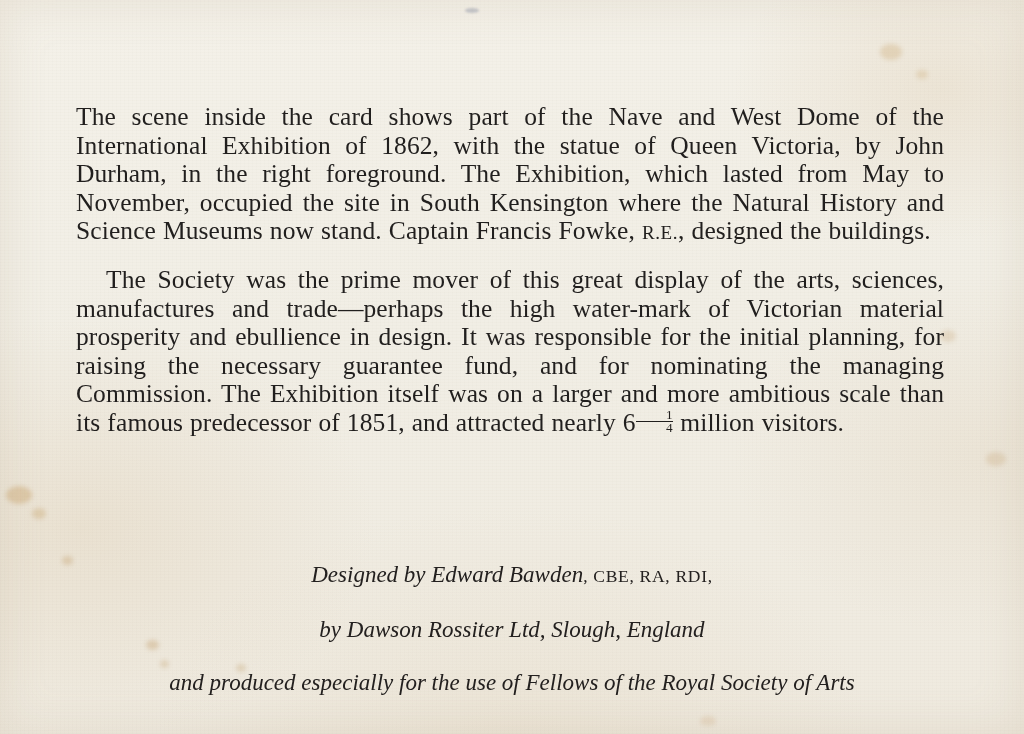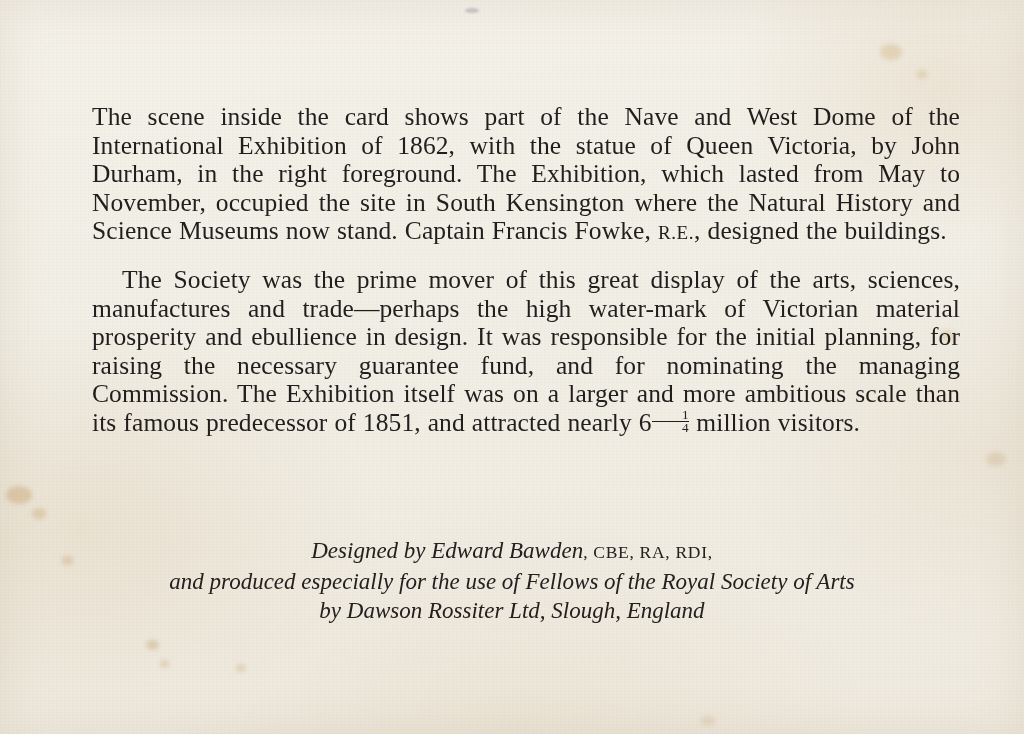--- a/index.html
+++ b/index.html
@@ -40,21 +40,21 @@
 
   .foxing {
     position: absolute;
     border-radius: 50%;
     pointer-events: none;
     filter: blur(2.2px);
   }
 
   #text-block {
     position: absolute;
-    left: 92px;
+    left: 76px;
     top: 103px;
     width: 868px;
   }
 
   p.body-par {
     margin: 0;
     font-size: 25.5px;
     line-height: 28.6px;
     color: #211f1e;
     text-align: justify;
@@ -86,21 +86,21 @@
     position: absolute;
     left: 0;
     top: 536px;
     width: 1024px;
     text-align: center;
     font-style: italic;
     font-size: 23px;
     line-height: 29px;
     color: #23201f;
   }
-  #colophon .line { display: block; white-space: nowrap; }
+  #colophon .line { display: block; white-space: nowrap; margin-top: 24px; }
   #colophon .roman-sc {
     font-style: normal;
     font-size: 17.5px;
     letter-spacing: 0.7px;
   }
 
   
   #stray-mark {
     position: absolute;
     left: 465px;
@@ -140,18 +140,18 @@
 
   <div id="stray-mark"></div>
 
   <div id="text-block">
     <p class="body-par" id="para-1">The scene inside the card shows part of the Nave and West Dome of the International Exhibition of 1862, with the statue of Queen Victoria, by John Durham, in the right foreground. The Exhibition, which lasted from May to November, occupied the site in South Kensington where the Natural History and Science Museums now stand. Captain Francis Fowke, <span class="smallcaps">R.E.</span>, designed the buildings.</p>
     <p class="body-par indent" id="para-2">The Society was the prime mover of this great display of the arts, sciences, manufactures and trade—perhaps the high water-mark of Victorian material prosperity and ebullience in design. It was responsible for the initial planning, for raising the necessary guarantee fund, and for nominating the managing Commission. The Exhibition itself was on a larger and more ambitious scale than its famous predecessor of 1851, and attracted nearly 6<span class="frac"><span class="num">1</span><span class="den">4</span></span> million visitors.</p>
   </div>
 
   <div id="colophon">
     <span class="line"><span>Designed by Edward Bawden</span><span class="roman-sc">, CBE, RA, RDI,</span></span>
+    <span class="line">by Dawson Rossiter Ltd, Slough, England</span>
     <span class="line">and produced especially for the use of Fellows of the Royal Society of Arts</span>
-    <span class="line">by Dawson Rossiter Ltd, Slough, England</span>
   </div>
 
   <div id="edge"></div>
 </div>
 
 </body></html>

